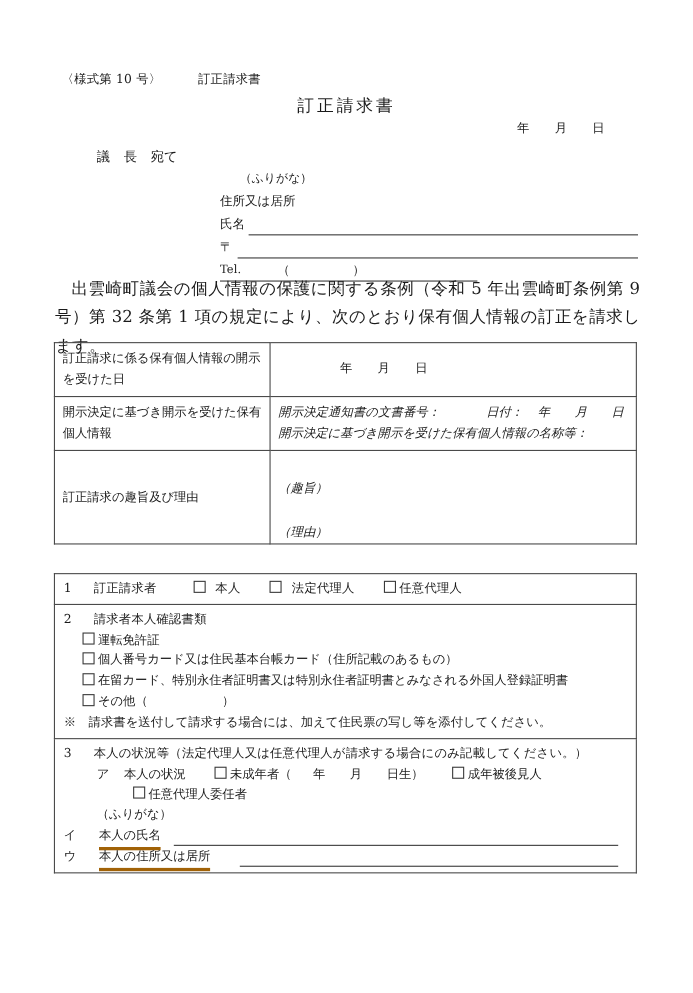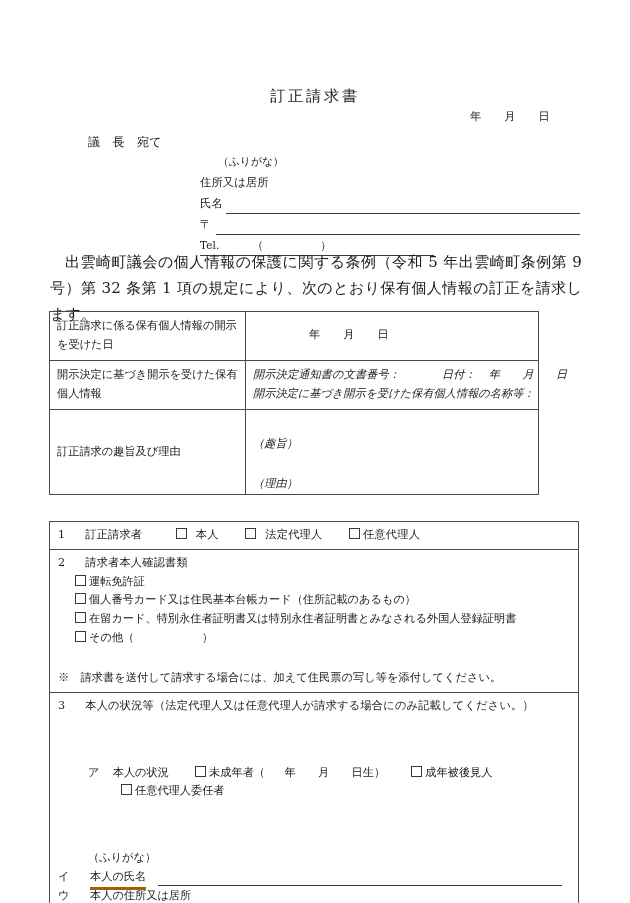--- a/index.html
+++ b/index.html
@@ -119,21 +119,21 @@
   table.frm td {
     border: 1px solid #4a4a4a;
     padding: 5px 7px;
     vertical-align: middle;
     line-height: 1.68;
   }
 
   
   #table-one {
     left: 49px; top: 311px;
-    width: 490px;
+    width: 530px;
   }
   #table-one .c-label { width: 181px; }
   #table-one td.v-top { vertical-align: top; font-style: italic; }
   .t1-date {
     padding-left: 56px;
     letter-spacing: .02em;
   }
   .disc-num .lbl { letter-spacing: .01em; }
   .name-etc { margin-top: 1px; }
   .name-rule {
@@ -160,24 +160,24 @@
     display: inline-block;
     width: 9px;
     height: 9px;
     border: 1px solid #3a3a3a;
     margin-right: 3px;
     vertical-align: -1px;
     background: #fff;
   }
   .item-head { letter-spacing: .02em; }
   .indent1 { padding-left: 17px; }
-  .indent2 { padding-left: 30px; margin-top: 48px; }
+  .indent2 { padding-left: 30px; }
   .indent3 { padding-left: 63px; }
   .line { display: block; white-space: nowrap; }
-  .note-line { letter-spacing: .005em; margin-top: 21px; }
+  .note-line { letter-spacing: .005em; }
 
   .uline-row {
     position: relative;
     height: 19px;
   }
   .uline-row .ul-key {
     position: absolute;
     left: 0; top: 0;
     white-space: nowrap;
   }
@@ -195,20 +195,25 @@
     height: 0;
   }
   .uline-row.r-i  .ul-fill { left: 100px; }
   .uline-row.r-u  .ul-fill { left: 160px; }
 </style>
 </head>
 <body>
 
 <div class="page">
 
+  <div class="abs form-no nowrap">
+    <span>〈様式第 10 号〉</span>
+    <span class="sp4"></span>
+    <span>訂正請求書</span>
+  </div>
 
   <div class="abs doc-title">訂正請求書</div>
 
   <div class="abs date-line nowrap">年　　月　　日</div>
 
   <div class="abs addressee nowrap">議　長　宛て</div>
 
   <div class="abs furigana-top">（ふりがな）</div>
 
   <div class="abs applicant">

